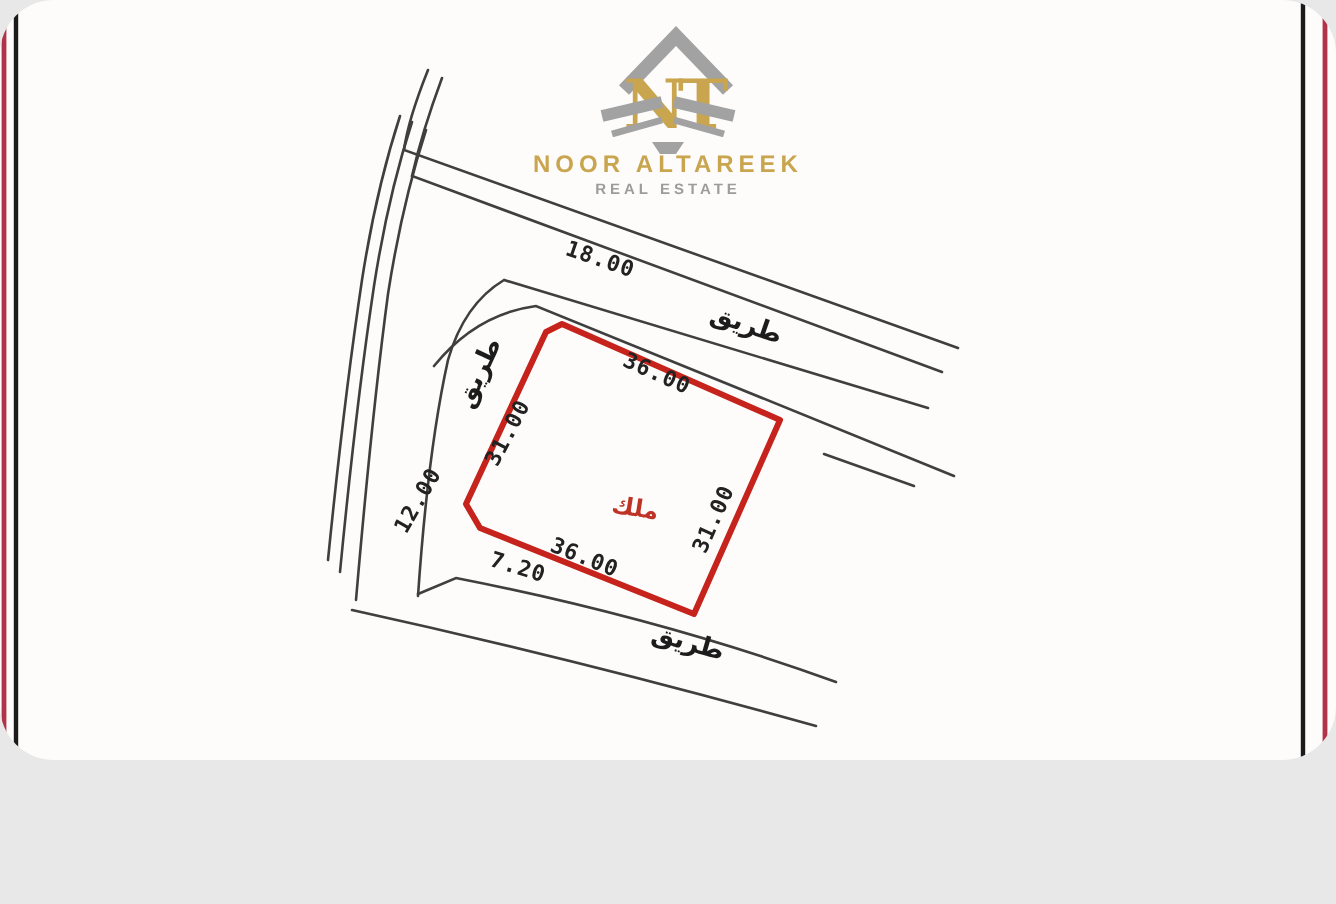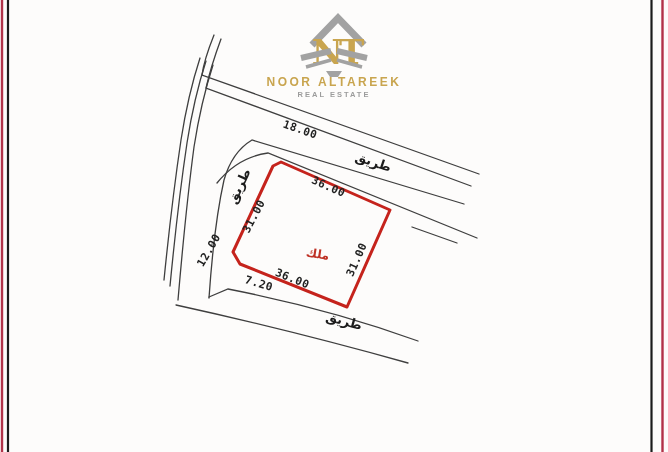--- a/index.html
+++ b/index.html
@@ -1,19 +1,20 @@
 <!DOCTYPE html>
 <html><head>
 <meta charset="utf-8">
 <style>
   html,body{margin:0;padding:0;background:#e8e8e8;}
   .stage{
-    position:relative;width:668px;height:452px;margin:0 auto;
+    position:relative;width:668px;height:380px;margin:0 auto;
     background:#fdfcfb;overflow:hidden;
     font-family:"DejaVu Sans", sans-serif;
+    border-radius:27px;
   }
   svg{position:absolute;left:0;top:0;}
   .dim-text{
     font-family:"DejaVu Sans Mono", monospace;
     font-size:11px;font-weight:700;fill:#222;
     letter-spacing:0.5px;
   }
   .road-text{
     font-family:"DejaVu Sans", sans-serif;
     font-size:13px;font-weight:700;fill:#1c1c1c;

